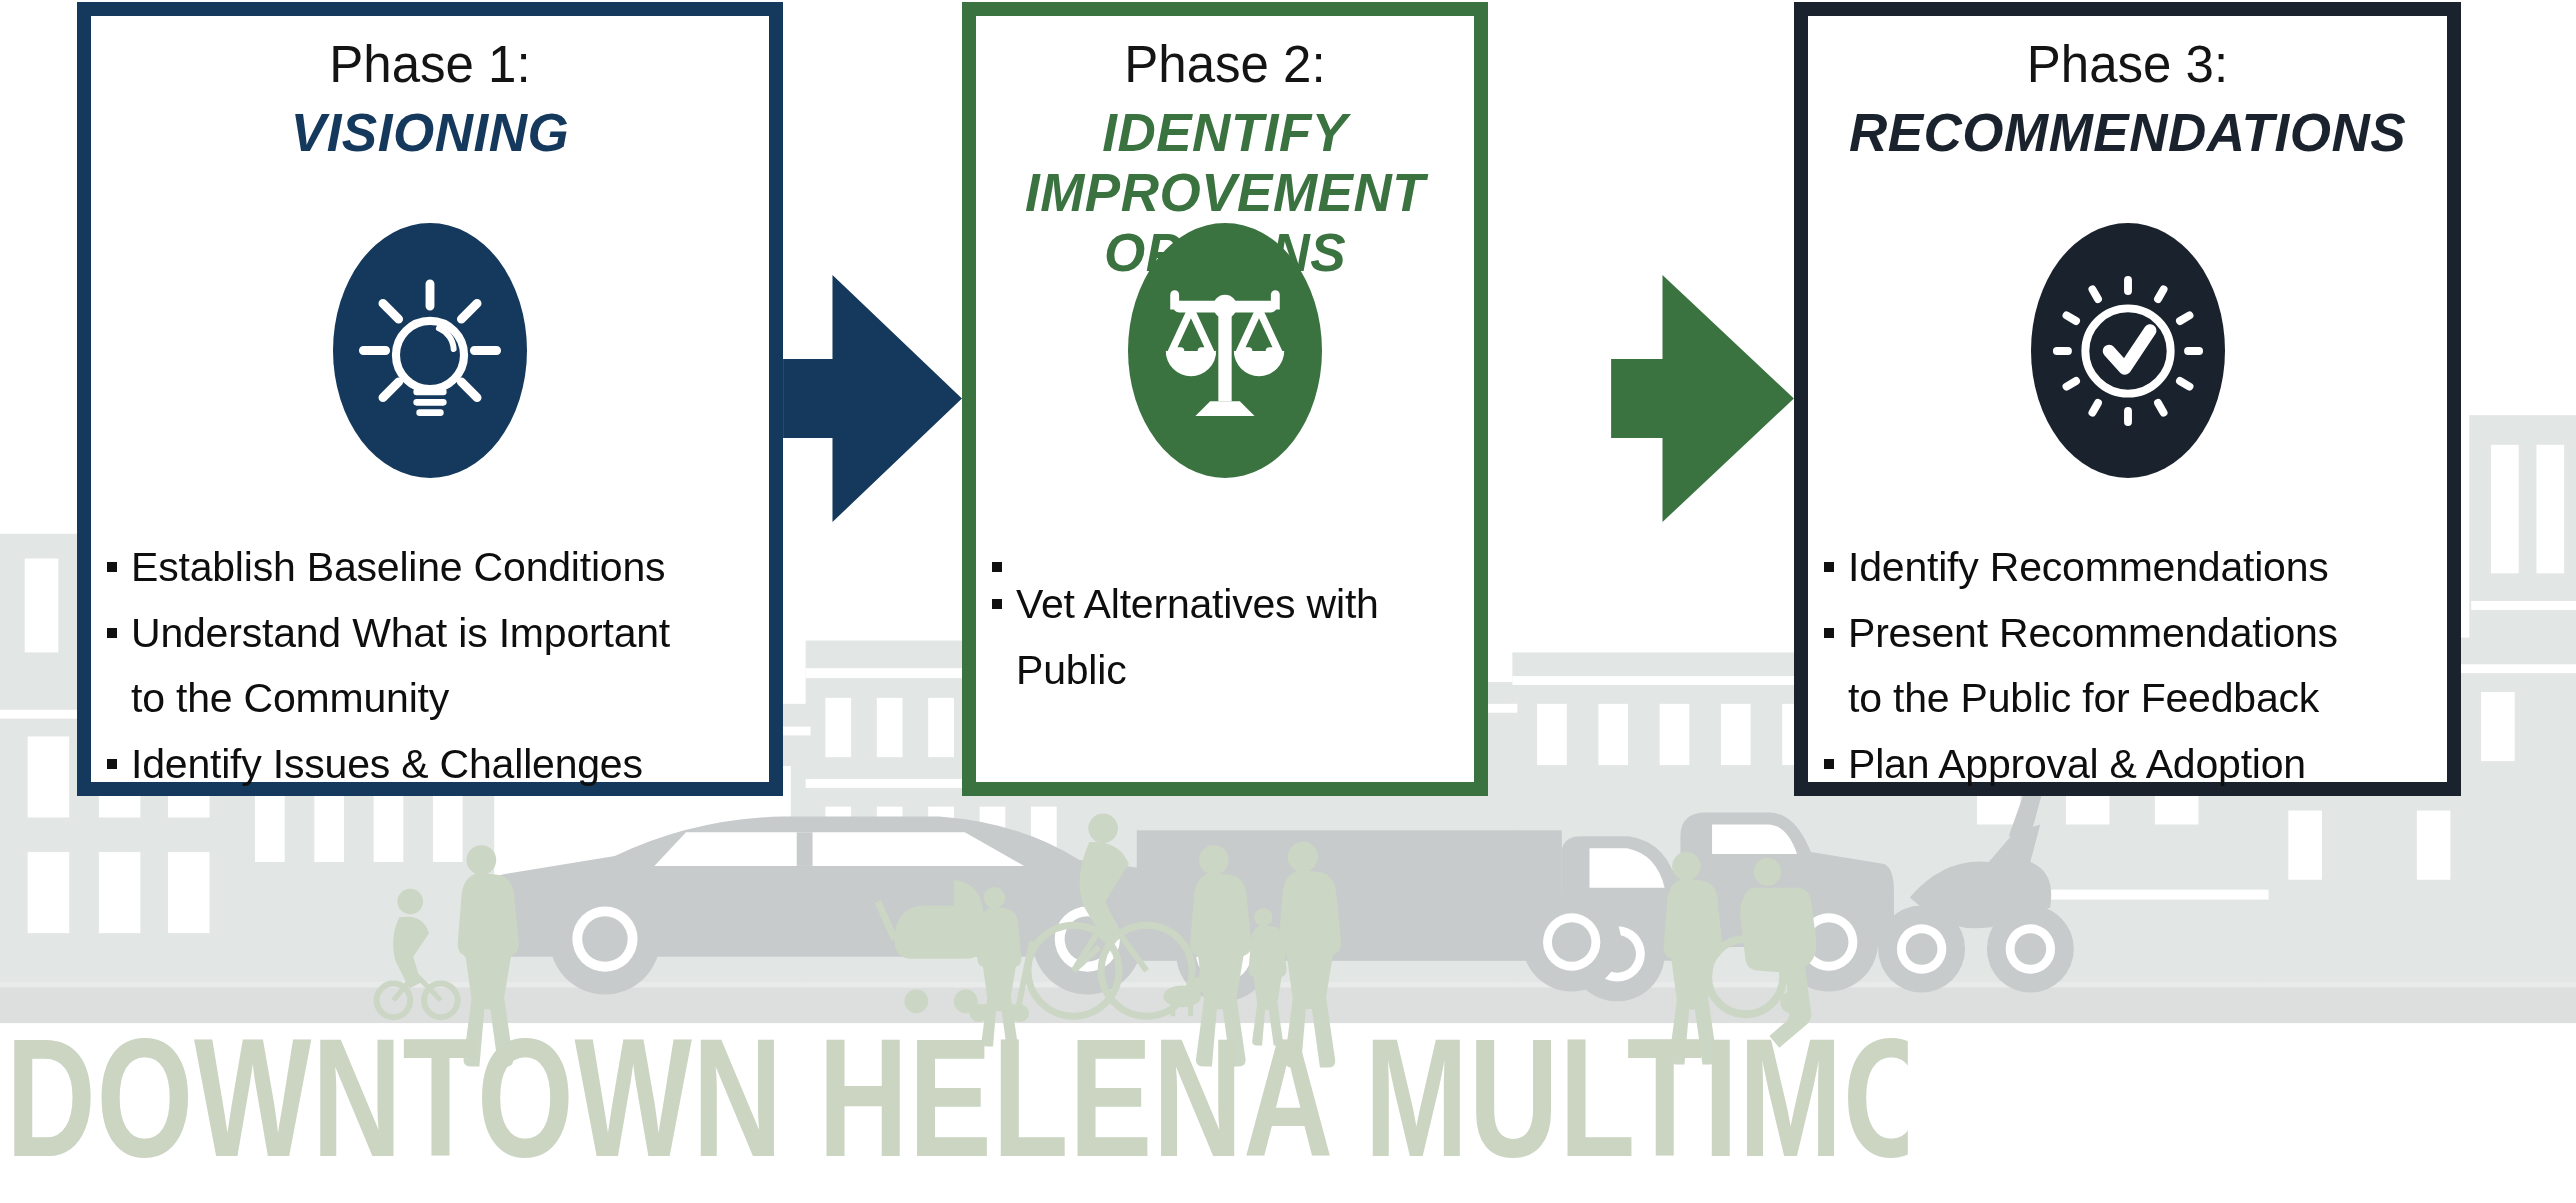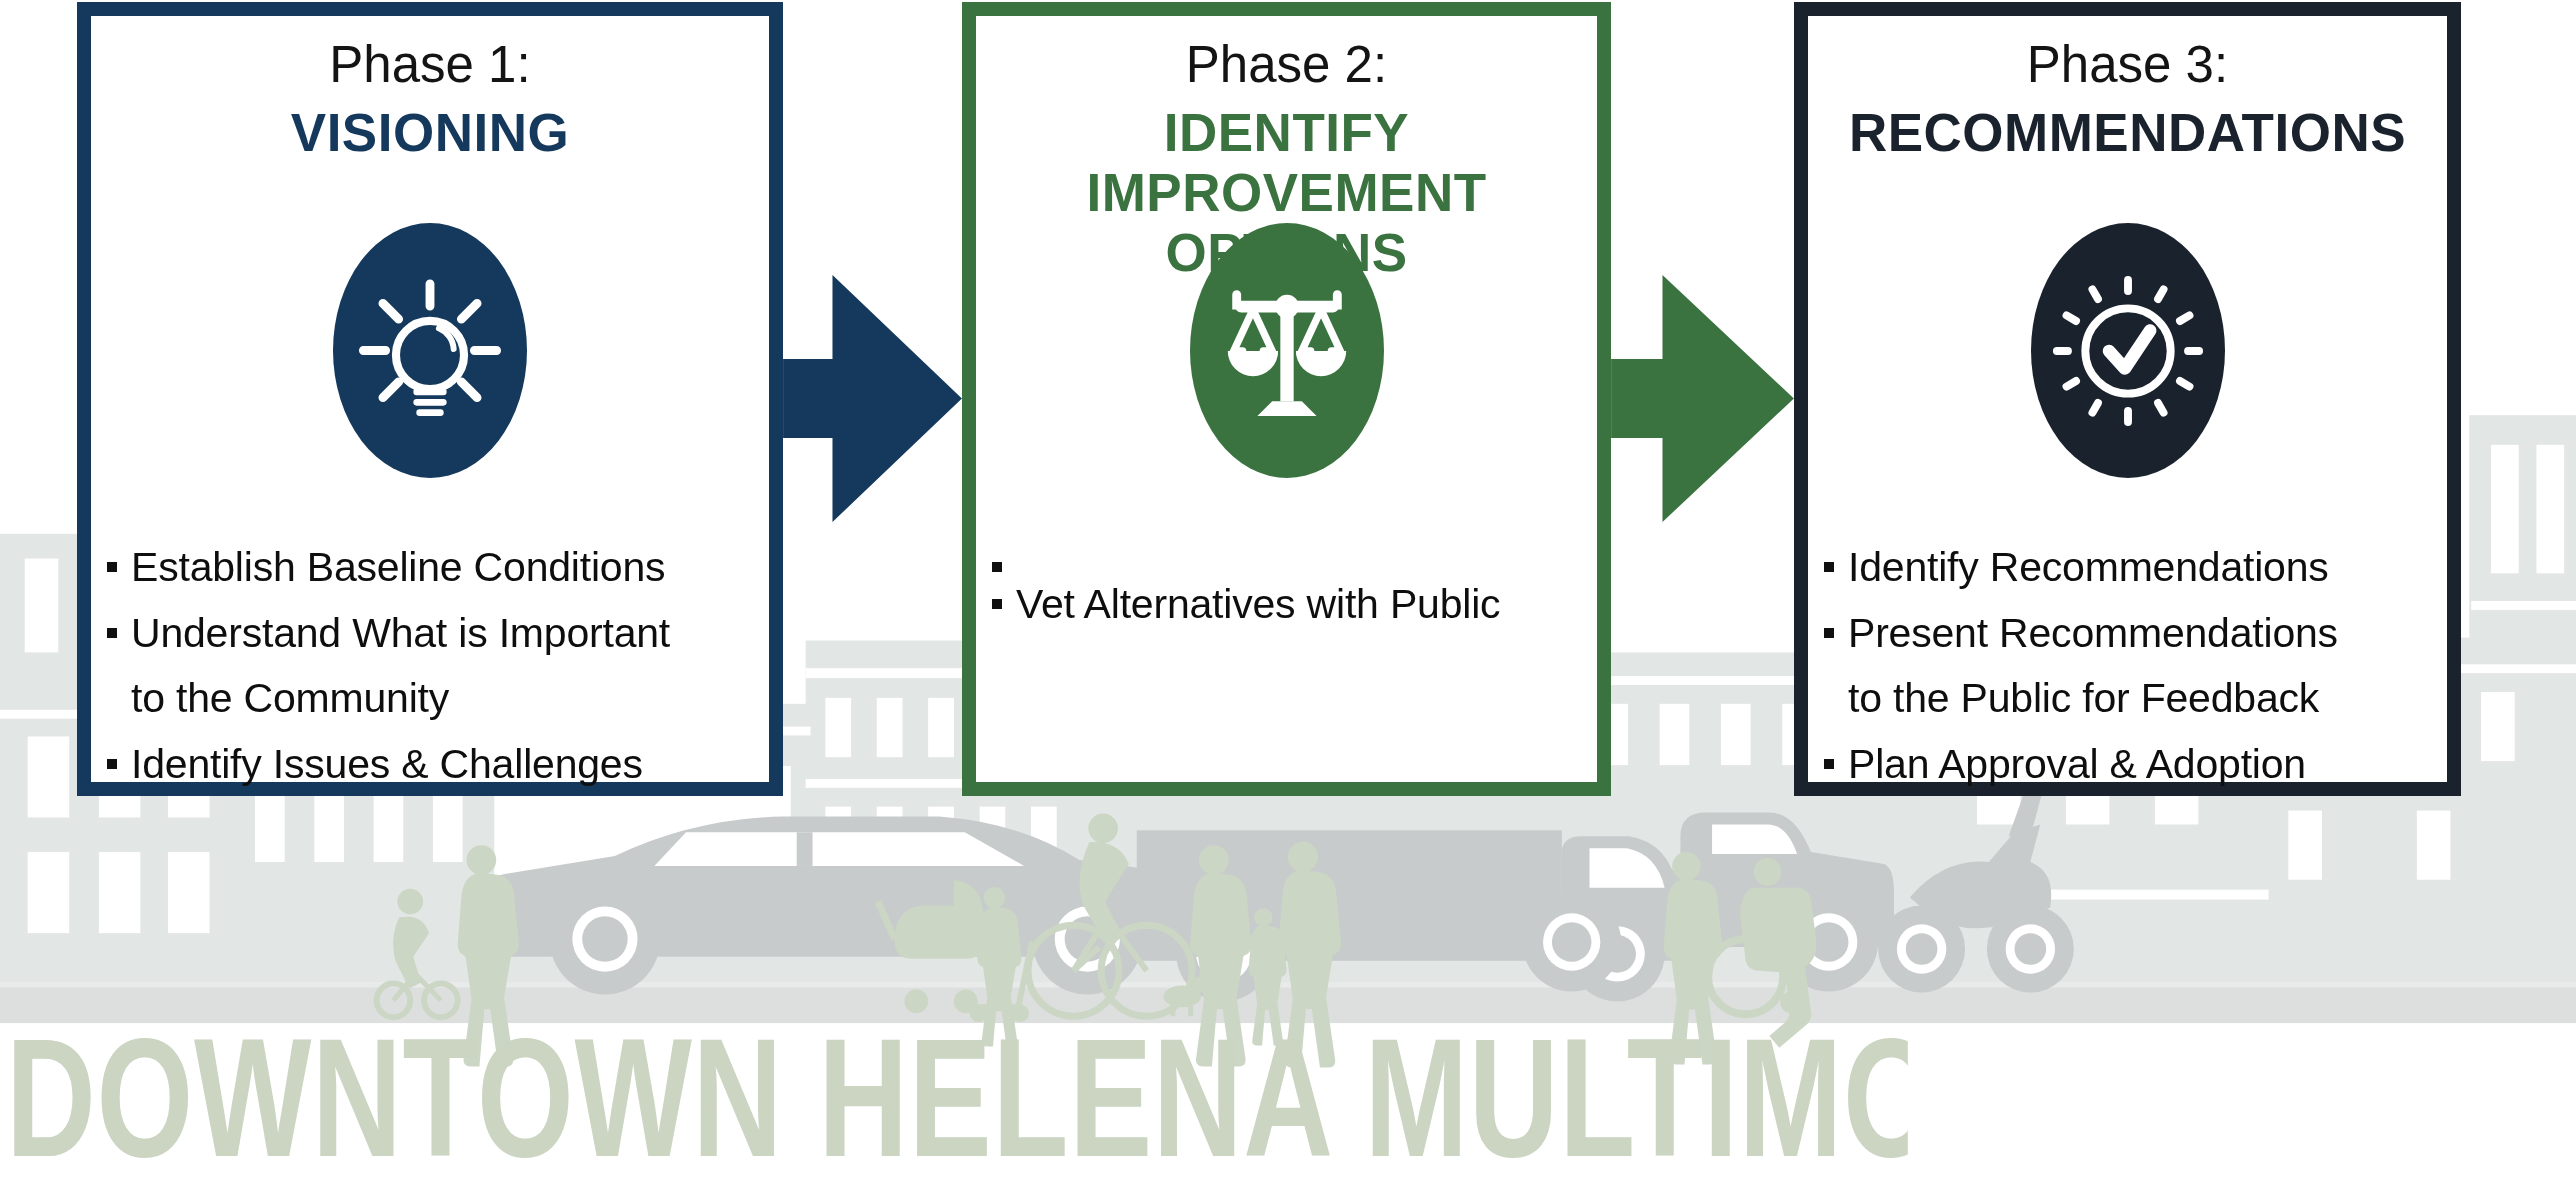--- a/index.html
+++ b/index.html
@@ -16,30 +16,30 @@
     font-weight:bold;font-size:168px;line-height:1.05;color:#cbd5c2;
     transform:scaleX(0.74);transform-origin:left center;letter-spacing:1px;
   }
 
   
   .phase-box{
     position:absolute;top:2px;height:794px;background:#ffffff;
     border:14px solid var(--c);box-sizing:border-box;z-index:2;
   }
   .phase-1{--c:#14395c;left:77px;width:706px;}
-  .phase-2{--c:#3b7340;left:962px;width:649px;}
+  .phase-2{--c:#3b7340;left:962px;width:526px;}
   .phase-3{--c:#1a232d;left:1794px;width:667px;}
 
   .phase-label{
     margin-top:20px;text-align:center;font-size:51px;line-height:1.15;
     color:#141414;
   }
   .phase-title{
     margin-top:8px;text-align:center;font-size:53px;line-height:1.14;
-    font-weight:bold;color:var(--c);white-space:pre-line;letter-spacing:0.5px;
+    font-weight:bold;color:var(--c);white-space:pre-line;letter-spacing:0.5px;font-style:italic;
   }
   .icon-wrap{
     position:absolute;top:207px;left:50%;transform:translateX(-50%);
     width:194px;height:255px;border-radius:50%;background:var(--c);
     display:flex;align-items:center;justify-content:center;
   }
   .bullets{
     position:absolute;top:519px;left:16px;right:12px;
   }
   .bullet{display:flex;gap:14px;}

